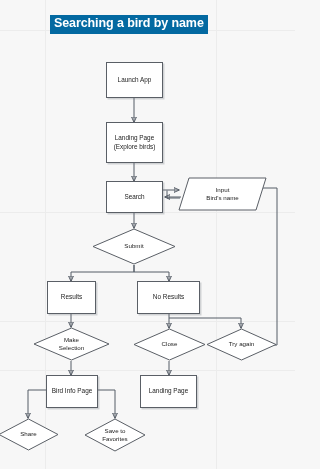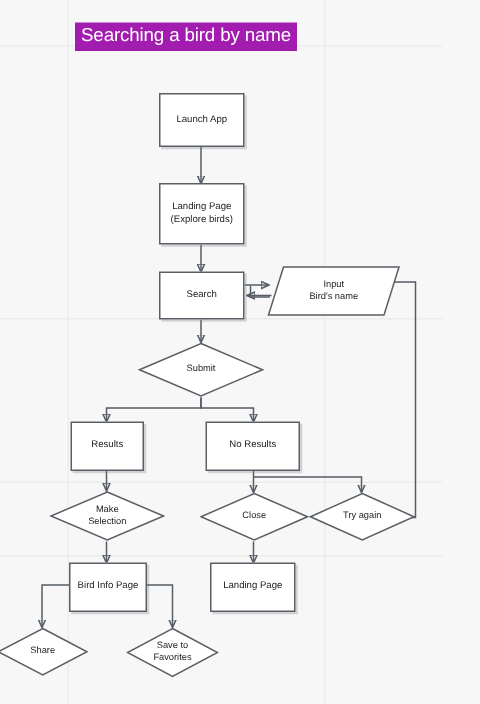--- a/index.html
+++ b/index.html
@@ -32,23 +32,23 @@
   }
   #wires path, #wires line {
     stroke: #555c66;
     stroke-width: 1;
     fill: none;
   }
 
   
   .title {
     position: absolute;
-    background: #a21caf;
+    background: #0369a1;
     color: #ffffff;
-    font-weight: normal;
+    font-weight: bold;
     font-size: 12.5px;
     letter-spacing: -0.1px;
     padding: 2px 4px 3px 4px;
     white-space: nowrap;
     line-height: 1.1;
   }
 
   
   .box {
     position: absolute;

